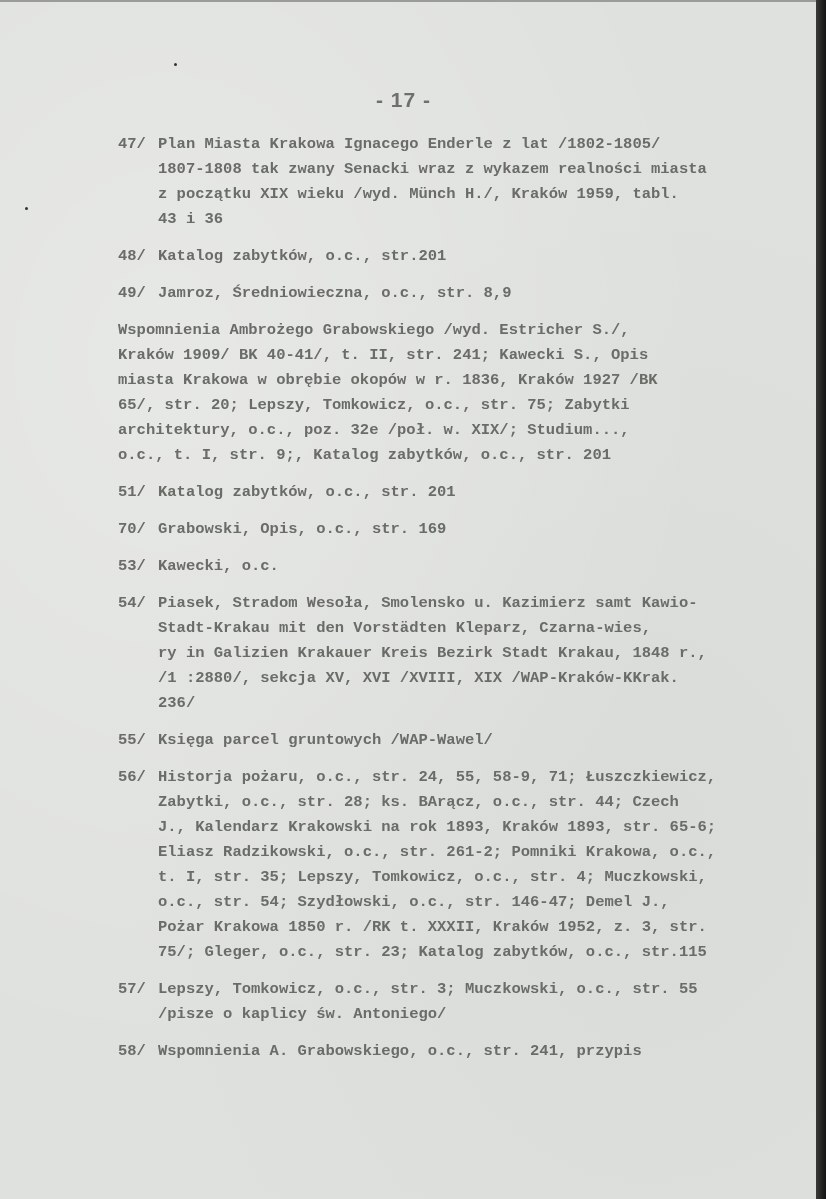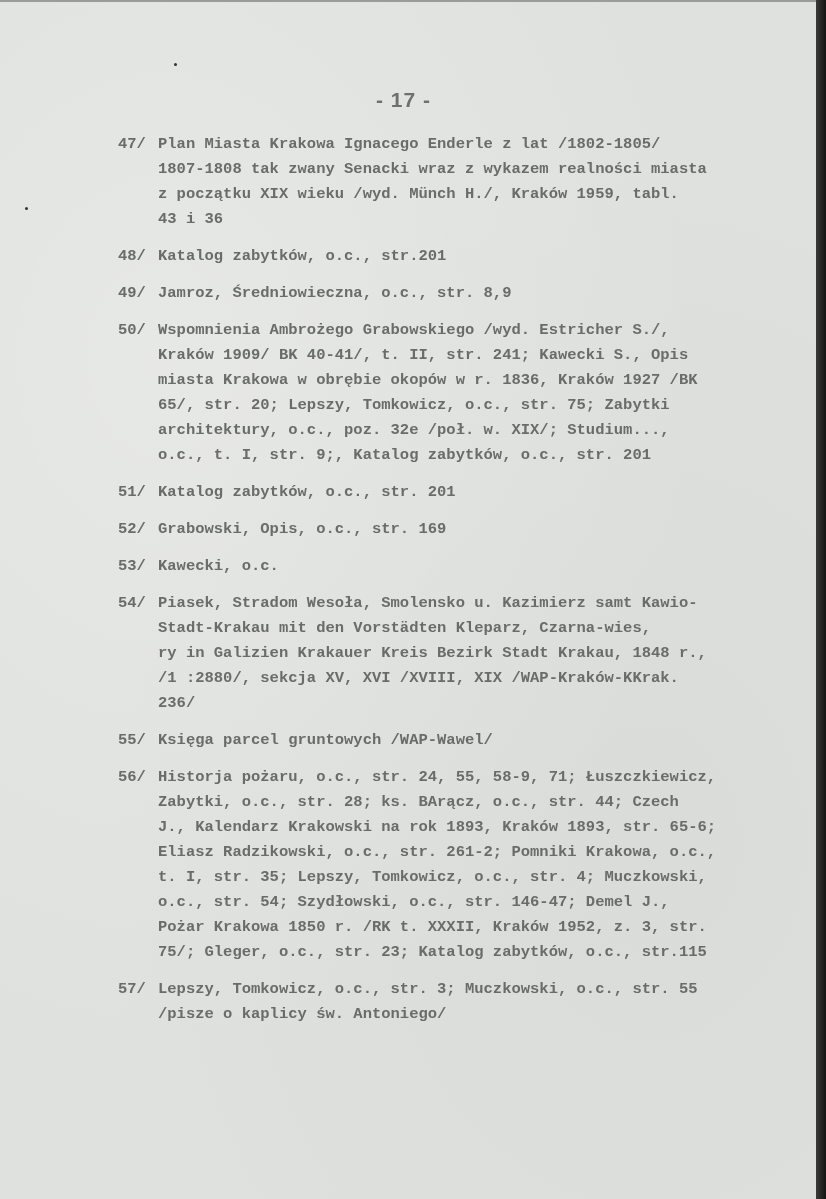--- a/index.html
+++ b/index.html
@@ -117,40 +117,39 @@
   </div>
 
   <div class="note">
     <span class="num">49/</span>
     <div class="body">
       <span class="line">Jamroz, Średniowieczna, o.c., str. 8,9</span>
     </div>
   </div>
 
   <div class="note">
-    <span class="num">50/</span>
     <div class="body">
       <span class="line">Wspomnienia Ambrożego Grabowskiego /wyd. Estricher S./,</span>
       <span class="line">Kraków 1909/ BK 40-41/, t. II, str. 241; Kawecki S., Opis</span>
       <span class="line">miasta Krakowa w obrębie okopów w r. 1836, Kraków 1927 /BK</span>
       <span class="line">65/, str. 20; Lepszy, Tomkowicz, o.c., str. 75; Zabytki</span>
       <span class="line">architektury, o.c., poz. 32e /poł. w. XIX/; Studium...,</span>
       <span class="line">o.c., t. I, str. 9;, Katalog zabytków, o.c., str. 201</span>
     </div>
   </div>
 
   <div class="note">
     <span class="num">51/</span>
     <div class="body">
       <span class="line">Katalog zabytków, o.c., str. 201</span>
     </div>
   </div>
 
   <div class="note">
-    <span class="num">52/</span>
+    <span class="num">70/</span>
     <div class="body">
       <span class="line">Grabowski, Opis, o.c., str. 169</span>
     </div>
   </div>
 
   <div class="note">
     <span class="num">53/</span>
     <div class="body">
       <span class="line">Kawecki, o.c.</span>
     </div>
@@ -189,14 +188,20 @@
   </div>
 
   <div class="note">
     <span class="num">57/</span>
     <div class="body">
       <span class="line">Lepszy, Tomkowicz, o.c., str. 3; Muczkowski, o.c., str. 55</span>
       <span class="line">/pisze o kaplicy św. Antoniego/</span>
     </div>
   </div>
 
+  <div class="note">
+    <span class="num">58/</span>
+    <div class="body">
+      <span class="line">Wspomnienia A. Grabowskiego, o.c., str. 241, przypis</span>
+    </div>
+  </div>
 
 </div>
 
 </body></html>

